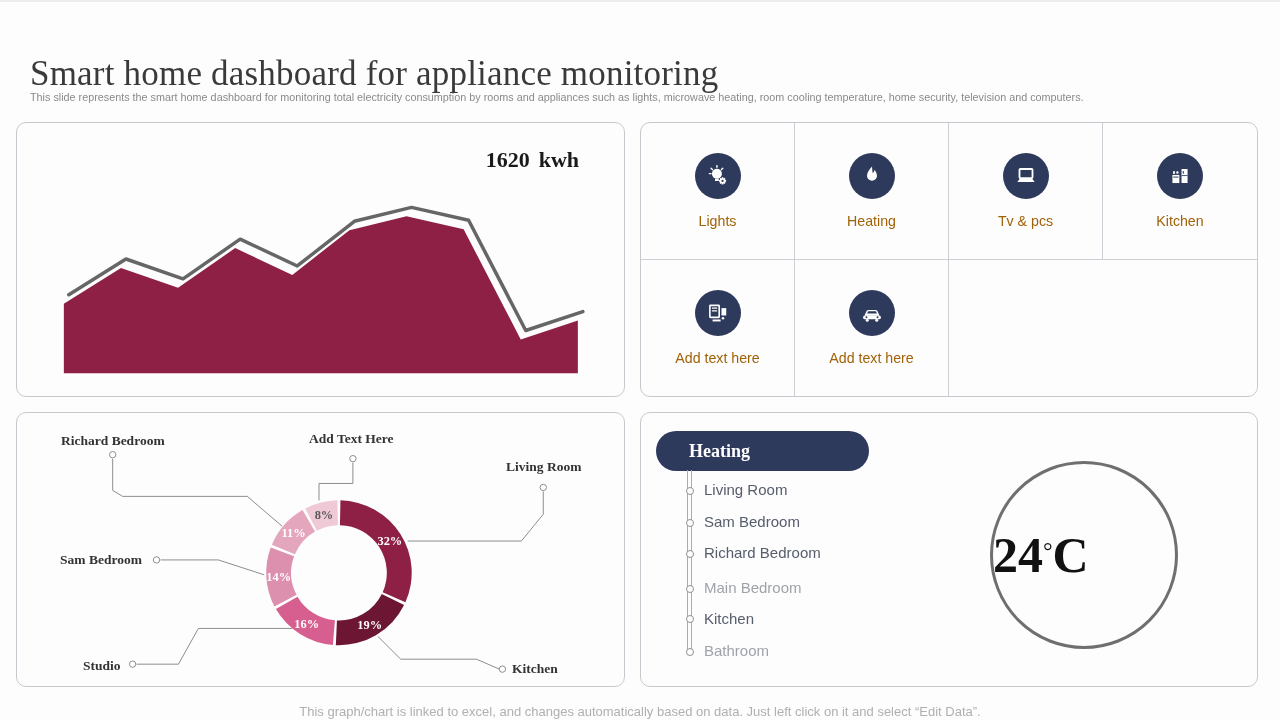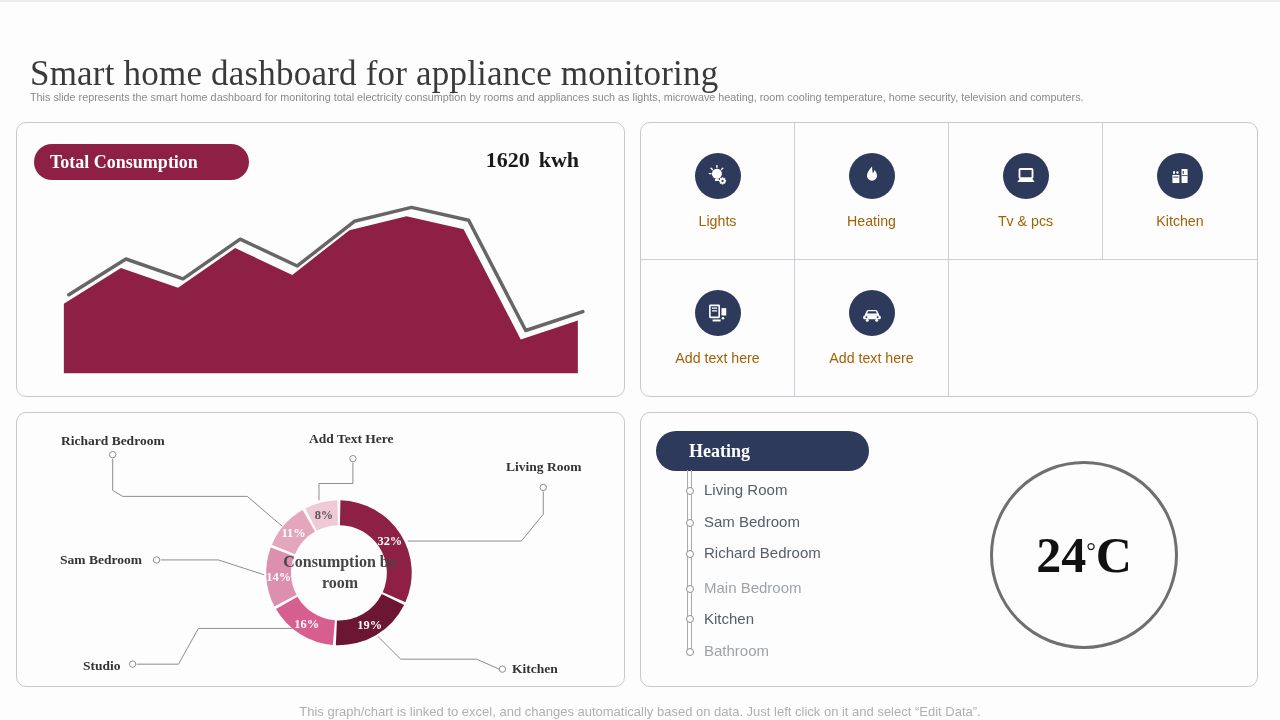--- a/index.html
+++ b/index.html
@@ -55,42 +55,39 @@
   #heat-badge { left:15px; top:18px; width:213px; height:40px; border-radius:20px;
                 background:#2E3A5C; font-size:18px; padding-left:33px; }
   .tl-rail { position:absolute; left:46px; top:57px; width:5px; height:185px;
              border-left:1px solid #a7abb2; border-right:1px solid #a7abb2; }
   .tl-dot { position:absolute; left:44.5px; width:8px; height:8px; border-radius:50%;
             background:#fff; border:1px solid #8c9096; }
   .room { position:absolute; left:63px; font-size:15px; color:#565d6b; }
   .room.muted { color:#9fa3a9; }
   #temp-circle { position:absolute; left:349px; top:48px; width:188px; height:188px;
                  border:3px solid #6f6f6f; border-radius:50%;
-                 display:flex; align-items:center; justify-content:center; background:#fdfdfe; }
+                 display:flex; align-items:center; background:#fdfdfe; }
   #temp-text { font-family:"Liberation Serif","DejaVu Serif",serif; font-weight:700;
                font-size:50px; color:#111; }
   #temp-text sup { font-size:0.48em; vertical-align:0.55em; font-weight:400; }
 
   .footer { position:absolute; top:702px; left:0; width:100%; text-align:center;
             font-size:13px; color:#b0b0b0; }
 </style>
 </head>
 <body>
 
 <h1 class="title">Smart home dashboard for appliance monitoring</h1>
 <p class="subtitle">This slide represents the smart home dashboard for monitoring total electricity consumption by rooms and appliances such as lights, microwave heating, room cooling temperature, home security, television and computers.</p>
 
 <div class="panel" id="p-area">
   <svg id="area-svg" viewBox="0 0 609 275" preserveAspectRatio="none">
     <polygon id="area-fill" points="47.0,182 104.3,146 161.6,166 218.9,126 276.2,153 333.5,108 390.8,94 448.1,107 505.4,218 562.7,199 562.7,252 47,252" fill="#8E2045"></polygon>
     <polyline id="area-line" fill="none" stroke-width="3.5" stroke-linejoin="round" stroke-linecap="round" points="52.0,173 109.3,137 166.6,157 223.9,117 281.2,144 338.5,99 395.8,85 453.1,98 510.4,209 567.7,190" stroke="#666666"></polyline>
   </svg>
-  <div class="badge" id="tc-badge">
-    <span>Total Consumption</span>
-  </div>
   <div id="tc-value"><span>1620</span><span class="unit">kwh</span></div>
 </div>
 
 <div class="panel" id="p-icons">
   <div class="grid">
 
     <div class="cell">
       <div class="icon-circle">
         <svg width="26" height="26" viewBox="0 0 24 24">
           <g stroke="#fff" stroke-width="1.3" stroke-linecap="round">
@@ -214,21 +211,20 @@
         <path d="M 289.2 96.3 A 73 73 0 0 1 321.5 88.0 L 322.0 113.0 A 48 48 0 0 0 300.8 118.5 Z" fill="#F0C9D6"></path>
         <text x="308.0" y="106.4" text-anchor="middle" fill="#595959" style="font-family:&quot;Liberation Serif&quot;,&quot;DejaVu Serif&quot;,serif;font-weight:700;font-size:12.5px;">8%</text>
       </g>
   </svg>
   <div class="callout" style="left:44px;top:20px">Richard Bedroom</div>
   <div class="callout" style="left:292px;top:18px">Add Text Here</div>
   <div class="callout" style="left:489px;top:46px">Living Room</div>
   <div class="callout" style="left:43px;top:139px">Sam Bedroom</div>
   <div class="callout" style="left:66px;top:245px">Studio</div>
   <div class="callout" style="left:495px;top:248px">Kitchen</div>
-  <div id="donut-center">Consumption by room</div>
 </div>
 
 <div class="panel" id="p-heat">
   <div class="badge" id="heat-badge">
     <span>Heating</span>
   </div>
   <div class="tl-rail"></div>
 
   <span class="tl-dot" style="top:74px"></span>
   <span class="tl-dot" style="top:106px"></span>

